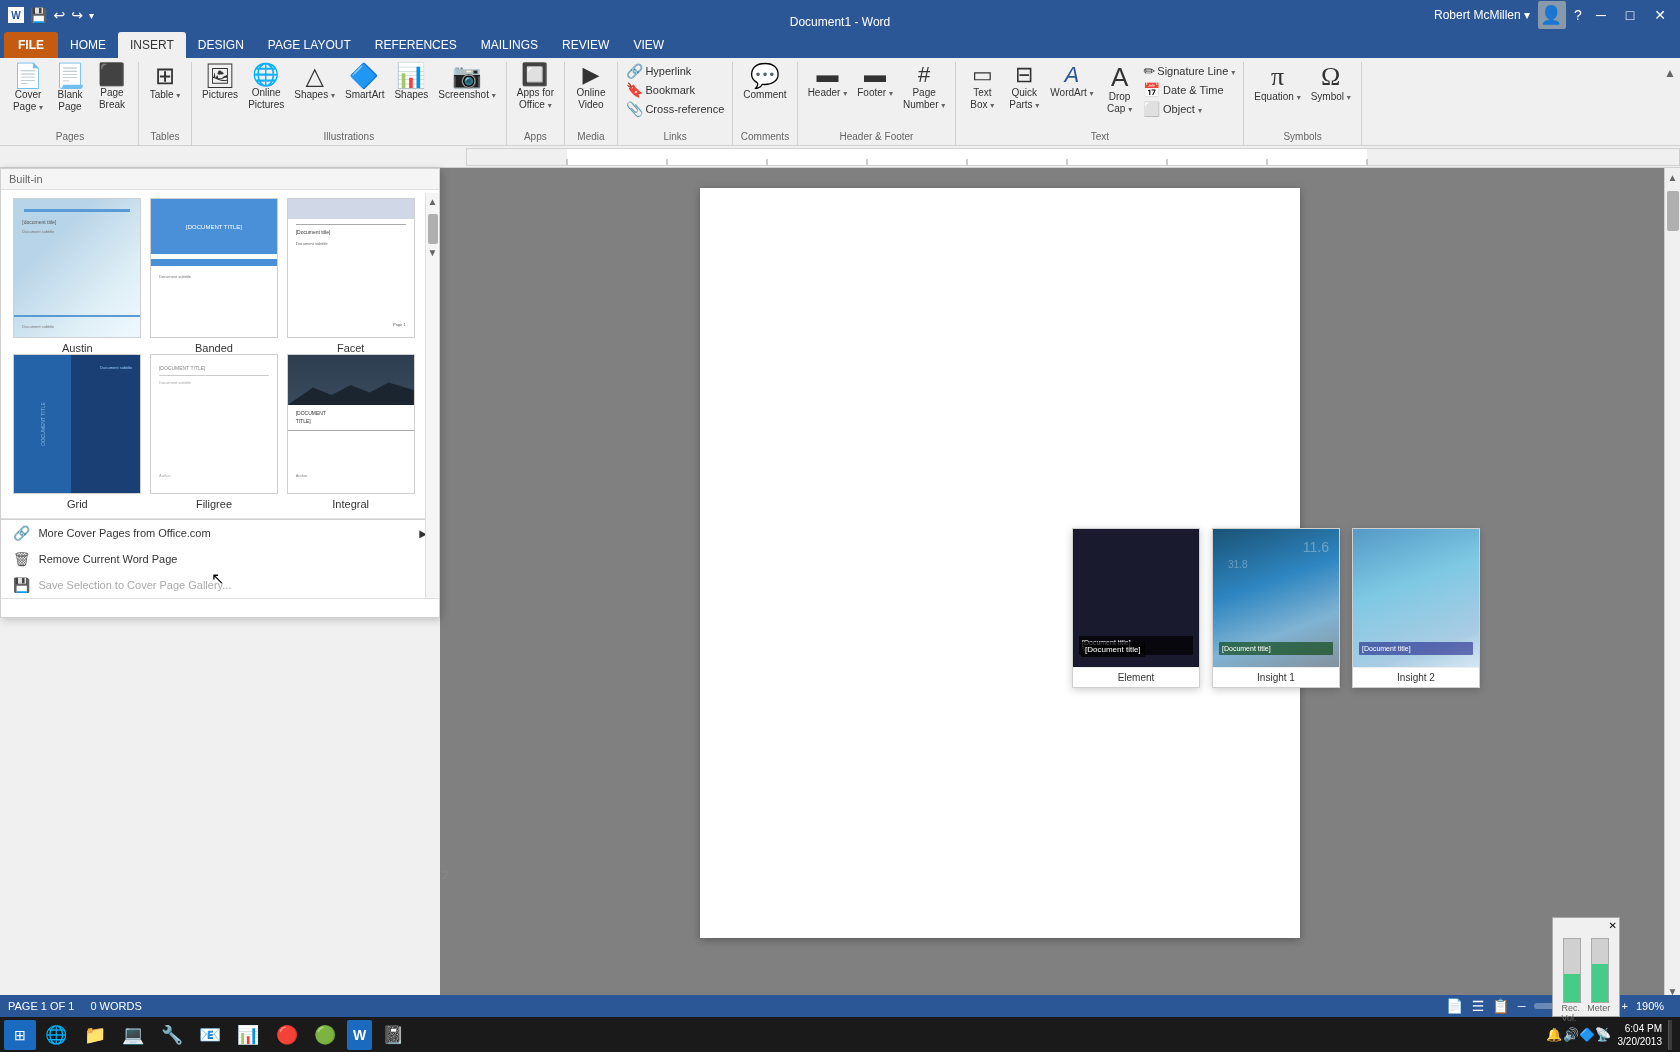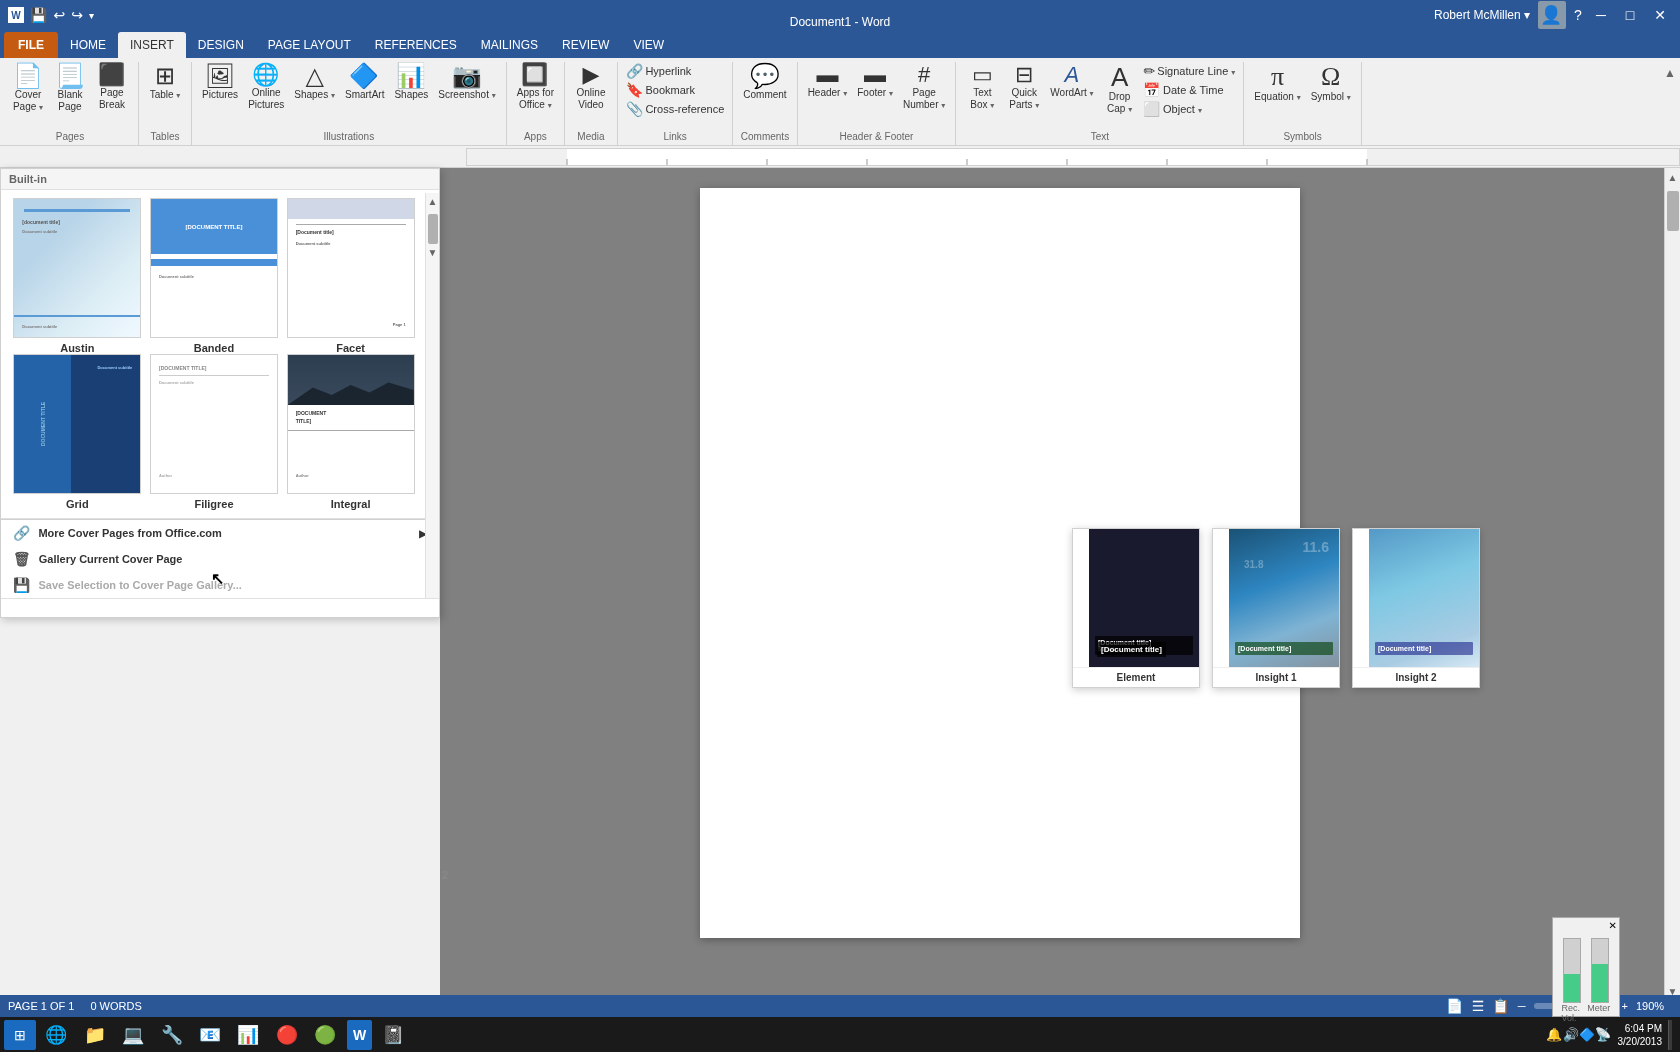--- a/index.html
+++ b/index.html
@@ -111,21 +111,20 @@
       align-items: center;
       padding-left: 450px;
     }
     .ruler { background: white; height: 18px; flex: 1; border: 1px solid #d0d0d0; position: relative; overflow: hidden; }
 
     
     .main-area {
       display: flex;
       height: calc(1052px - 30px - 22px - 88px - 22px - 22px - 35px);
       position: relative;
-      font-weight: bold;
     }
 
     
     .dropdown-panel {
       position: absolute;
       left: 0;
       top: 0;
       width: 440px;
       background: white;
       border: 1px solid #d0d0d0;
@@ -214,21 +213,21 @@
       height: 175px;
       background: white;
       border: 1px solid #d0d0d0;
       box-shadow: 0 2px 8px rgba(0,0,0,0.2);
       cursor: pointer;
       position: relative;
       overflow: hidden;
       display: flex;
       flex-direction: column;
     }
-    .card-image { flex: 1; background: #e8e8e8; position: relative; overflow: hidden; margin-left: 16px; }
+    .card-image { flex: 1; background: #e8e8e8; position: relative; overflow: hidden; }
     .card-label { padding: 4px; font-size: 10px; text-align: center; color: #333; border-top: 1px solid #eee; background: white; }
 
     
     .card-element { background: #1a1a2e; }
     .card-element::after { content: '[Document title]'; position: absolute; bottom: 10px; left: 8px; color: white; font-size: 8px; background: rgba(0,0,0,0.7); padding: 3px 4px; }
 
     
     .status-bar {
       background: #2b5797;
       height: 22px;
@@ -640,21 +639,21 @@
     <div class="thumb-divider"></div>
 
     <div class="dropdown-actions">
       <div class="dropdown-action-item">
         <span class="action-icon">🔗</span>
         <span>More Cover Pages from Office.com</span>
         <span class="action-arrow">▶</span>
       </div>
       <div class="dropdown-action-item">
         <span class="action-icon">🗑</span>
-        <span>Gallery Current Cover Page</span>
+        <span>Remove Current Word Page</span>
       </div>
       <div class="dropdown-action-item disabled">
         <span class="action-icon" style="color:#aaa;">💾</span>
         <span style="color:#aaa;">Save Selection to Cover Page Gallery...</span>
       </div>
     </div>
 
     <div style="background:white;height:120px;border-top:1px solid #e0e0e0;position:relative;">
 
       <div style="position:absolute;top:-30px;left:210px;font-size:16px;">↖</div>

